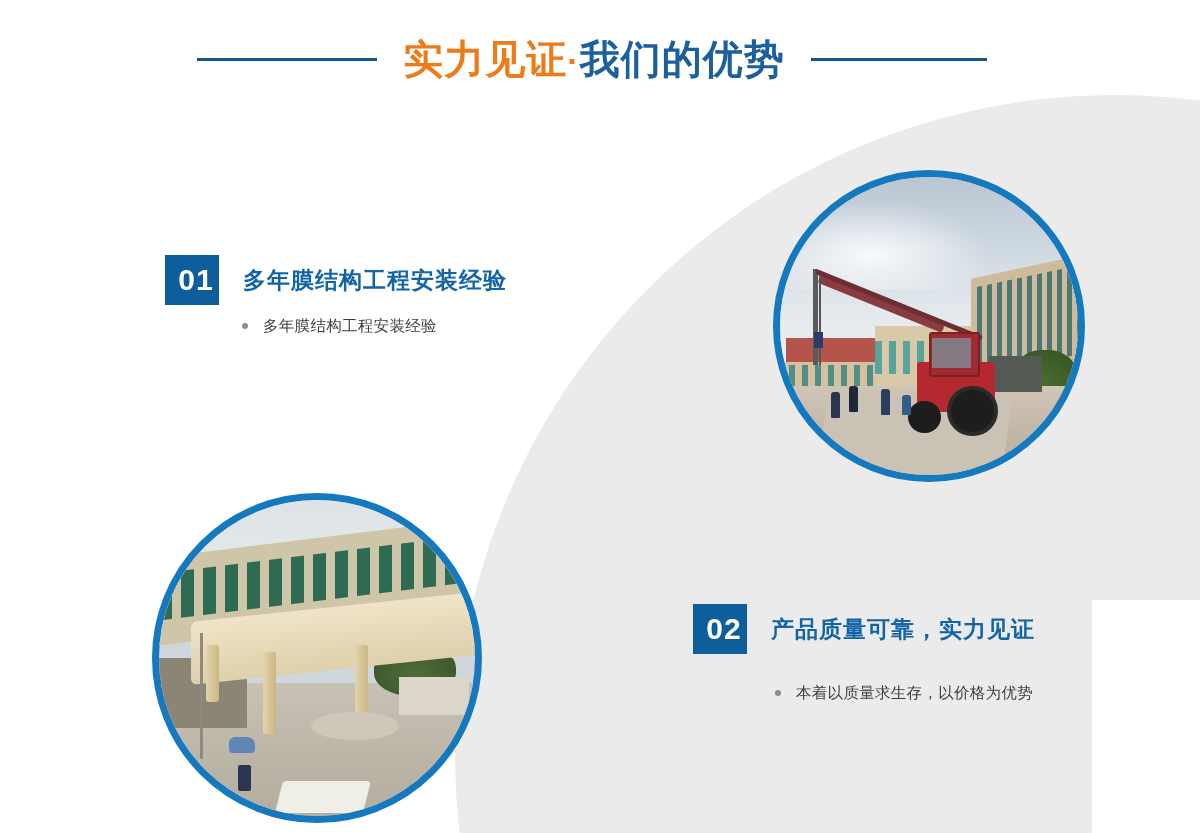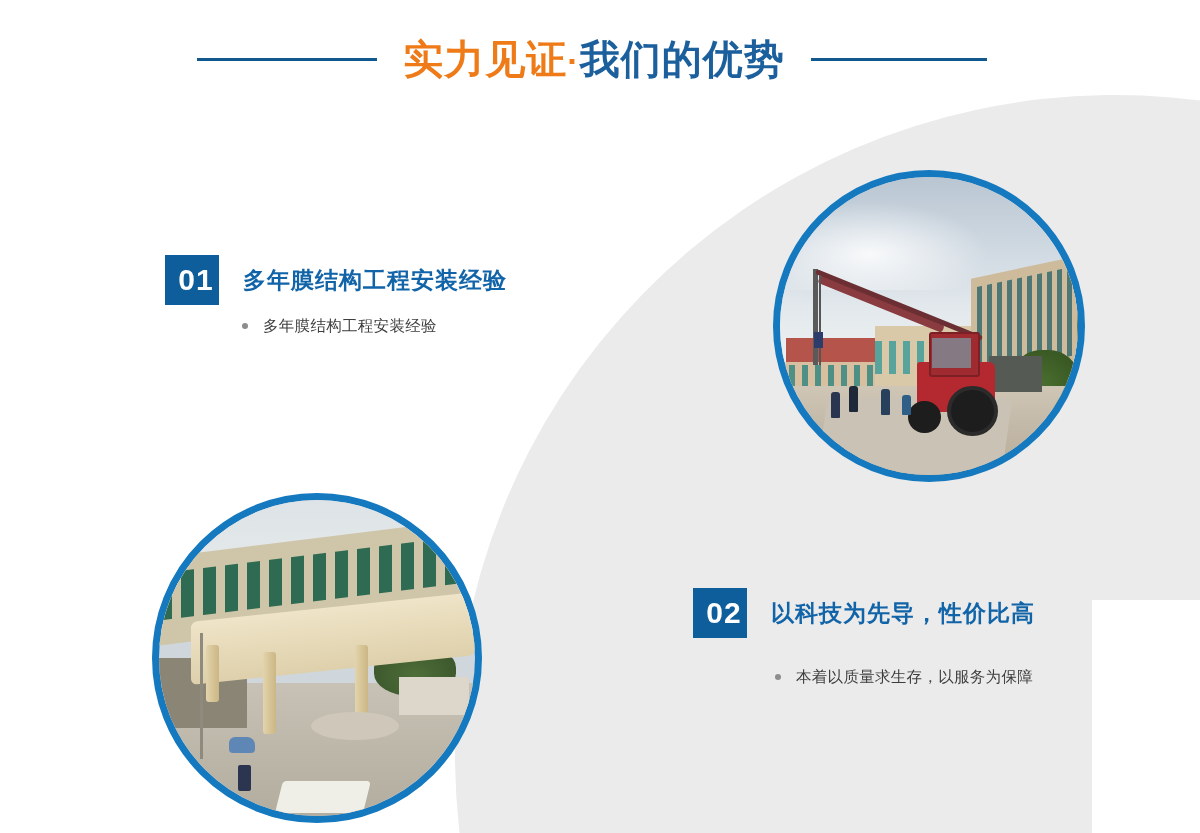--- a/index.html
+++ b/index.html
@@ -267,21 +267,21 @@
     border-radius:45%;
   }
   .slab-b {
     position:absolute; right:2%; top:56%; width:22%; height:12%;
     background:#ddd7cb;
   }
 
   
   .feature { position:absolute; z-index:6; }
   .feature-01 { left:165px; top:255px; width:520px; }
-  .feature-02 { left:693px; top:588px; width:430px; }
+  .feature-02 { left:693px; top:604px; width:430px; }
 
   .feat-head {
     display:flex;
     align-items:center;
     gap:24px;
   }
   .num-badge {
     width:54px; height:50px;
     background:#0f5e9c;
     color:#ffffff;
@@ -400,20 +400,20 @@
       <div class="feat-title">多年膜结构工程安装经验</div>
     </div>
     <ul class="feat-list">
       <li class="feat-item">多年膜结构工程安装经验</li>
     </ul>
   </div>
 
   <div class="feature feature-02">
     <div class="feat-head">
       <div class="num-badge">02</div>
-      <div class="feat-title">以科技为先导，性价比高</div>
+      <div class="feat-title">产品质量可靠，实力见证</div>
     </div>
     <ul class="feat-list">
-      <li class="feat-item">本着以质量求生存，以服务为保障</li>
+      <li class="feat-item">本着以质量求生存，以价格为优势</li>
     </ul>
   </div>
 
 </div>
 
 </body></html>

